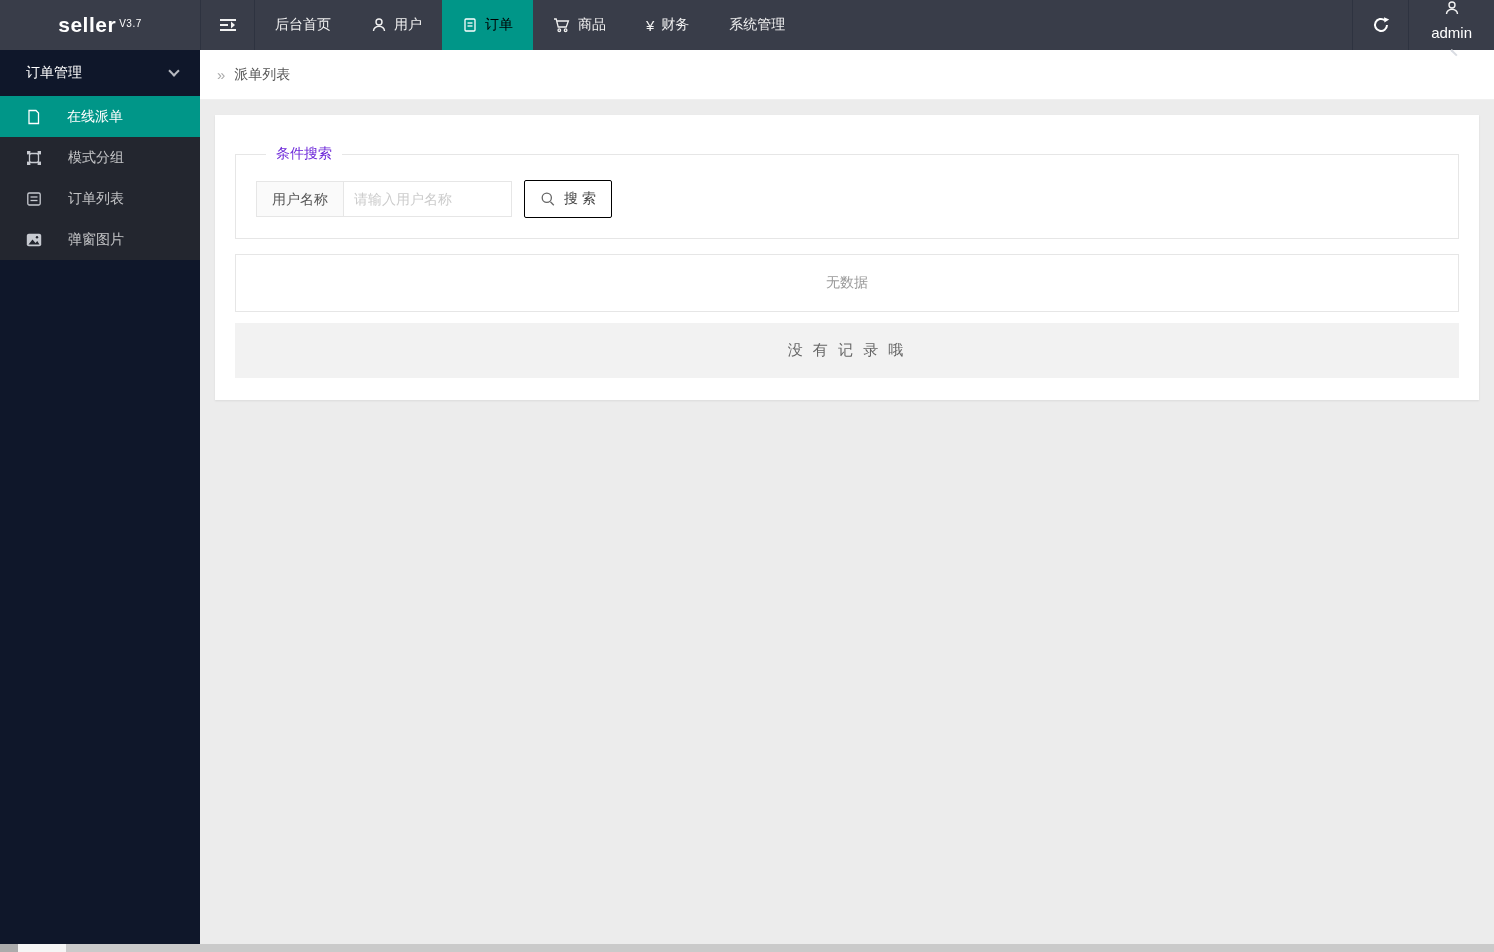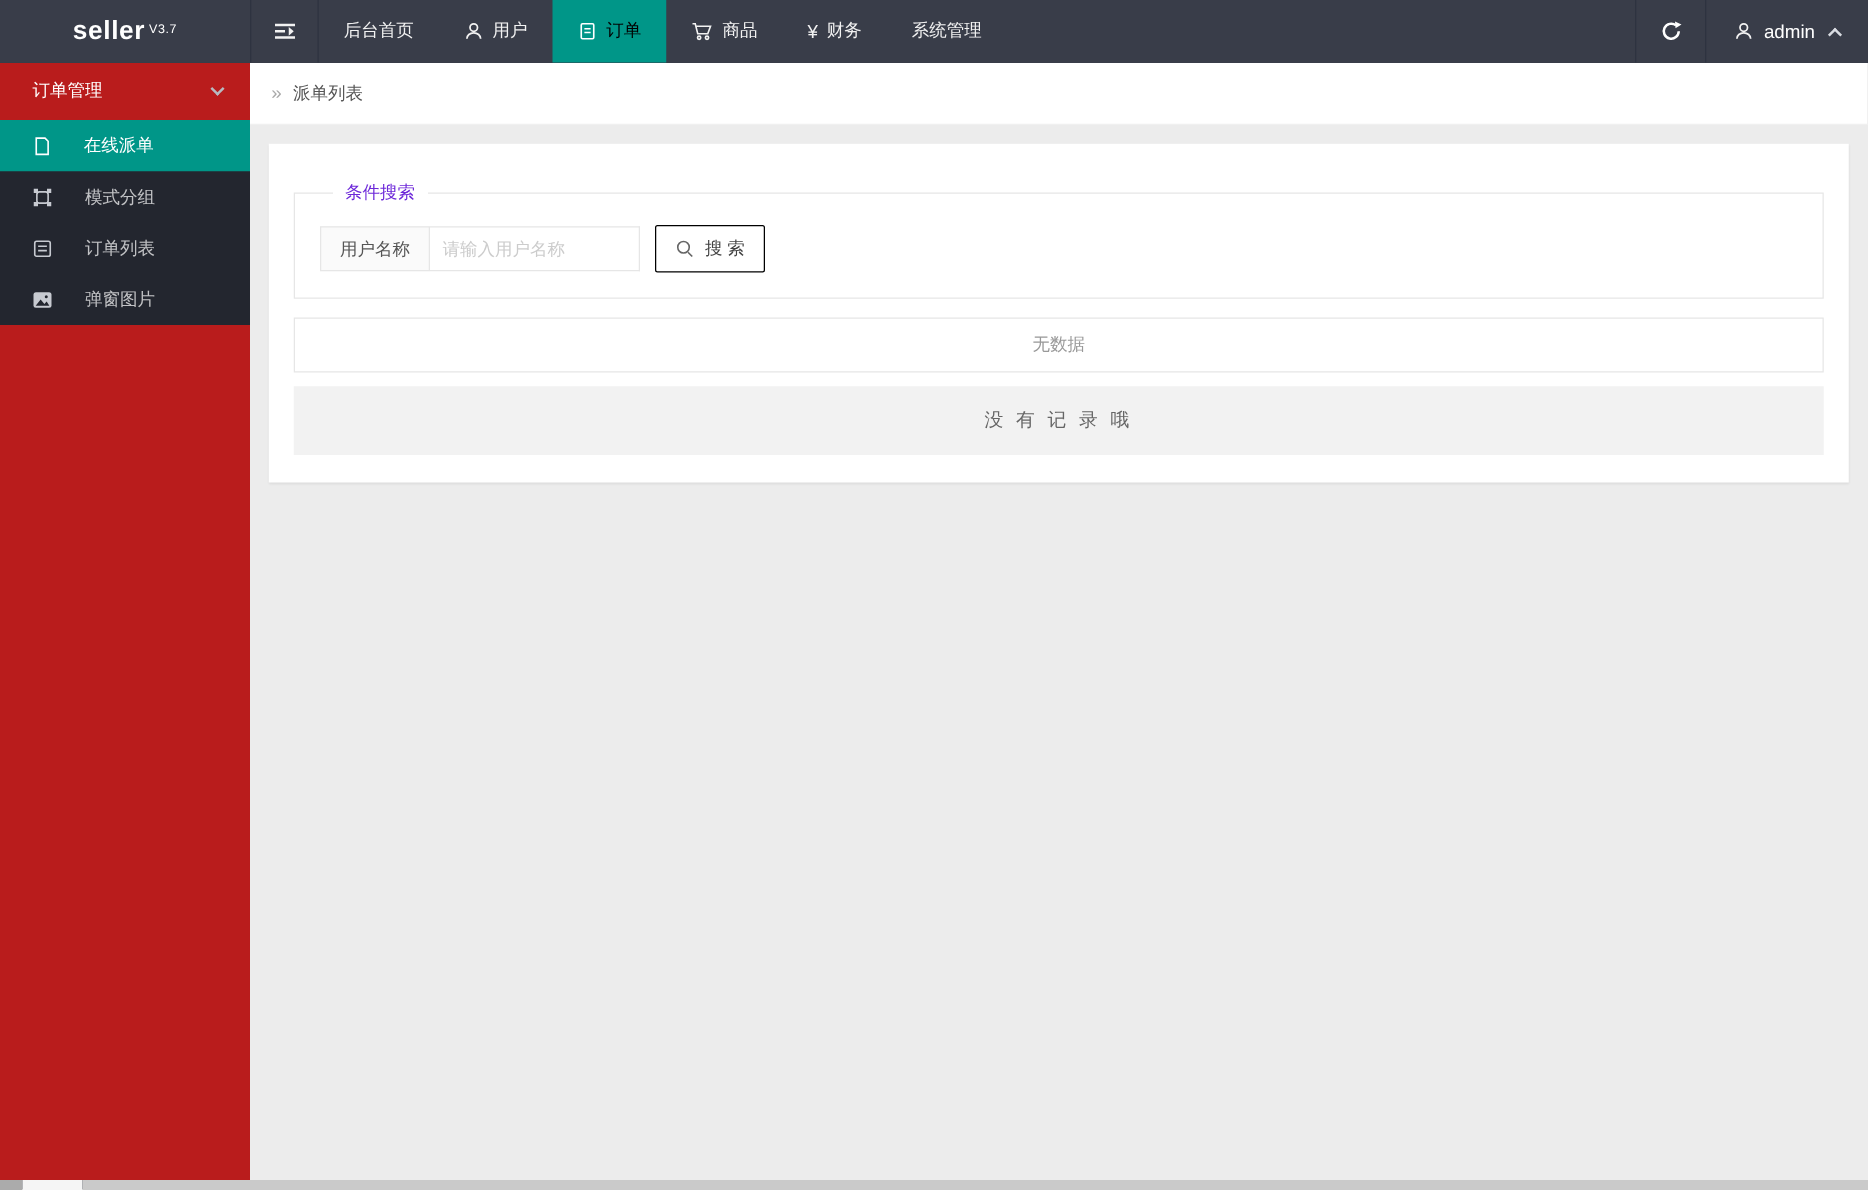--- a/index.html
+++ b/index.html
@@ -33,35 +33,35 @@
   }
   .nav-item.active { background:#009688; color:#000000; }
   .yen-glyph { font-size:15px; line-height:1; }
   .header-right { margin-left:auto; display:flex; align-items:stretch; }
   .refresh-btn {
     width:56px; display:flex; align-items:center; justify-content:center;
     border-left:1px solid #2e3340; cursor:pointer;
   }
   .admin-box {
     display:flex; align-items:center; gap:8px; padding:0 22px;
-    border-left:1px solid #2e3340; cursor:pointer; font-size:15px; color:#fff;
+    border-left:1px solid #2e3340; cursor:pointer; font-size:15px; color:#fff;flex-direction:column;
   }
   .chev-up {
     width:8px; height:8px; border-left:2px solid #d9dce2; border-top:2px solid #d9dce2;
     transform:rotate(45deg) translate(2px,2px); margin-left:4px;
   }
   .chev-down {
     width:8px; height:8px; border-right:2px solid #b7bac1; border-bottom:2px solid #b7bac1;
     transform:rotate(45deg); margin-left:auto; margin-top:-4px;
   }
 
   
   .sidebar {
     position:fixed; left:0; top:50px; bottom:0; width:200px;
-    background:#b91c1c; z-index:10;
+    background:#0f172a; z-index:10;
   }
   .side-group {
     height:46px; display:flex; align-items:center;
     padding:0 22px 0 26px; color:#fff; font-size:14px; cursor:pointer;
   }
   .side-menu { list-style:none; background:#23262F; }
   .side-item {
     height:41px; display:flex; align-items:center; gap:26px;
     padding-left:26px; color:rgba(255,255,255,.72); font-size:14px; cursor:pointer;
   }
@@ -98,21 +98,21 @@
     font-family:"Liberation Sans","DejaVu Sans",sans-serif;
   }
   .username-input::placeholder { color:#ccc; }
   .search-btn {
     height:38px; background:#fff; border:1px solid #000000; border-radius:2px;
     padding:0 15px; display:flex; align-items:center; gap:8px;
     font-size:14px; color:#444; cursor:pointer;
     font-family:"Liberation Sans","DejaVu Sans",sans-serif;
   }
   .empty-box {
-    margin-top:15px; border:1px solid #e6e6e6; height:44px;
+    margin-top:15px; border:1px solid #e6e6e6; height:58px;
     display:flex; align-items:center; justify-content:center;
     color:#999; font-size:14px;
   }
   .norecord-box {
     margin-top:11px; background:#f2f2f2; height:55px;
     display:flex; align-items:center; justify-content:center;
     color:#666; font-size:15px; letter-spacing:3px;
   }
 
   

